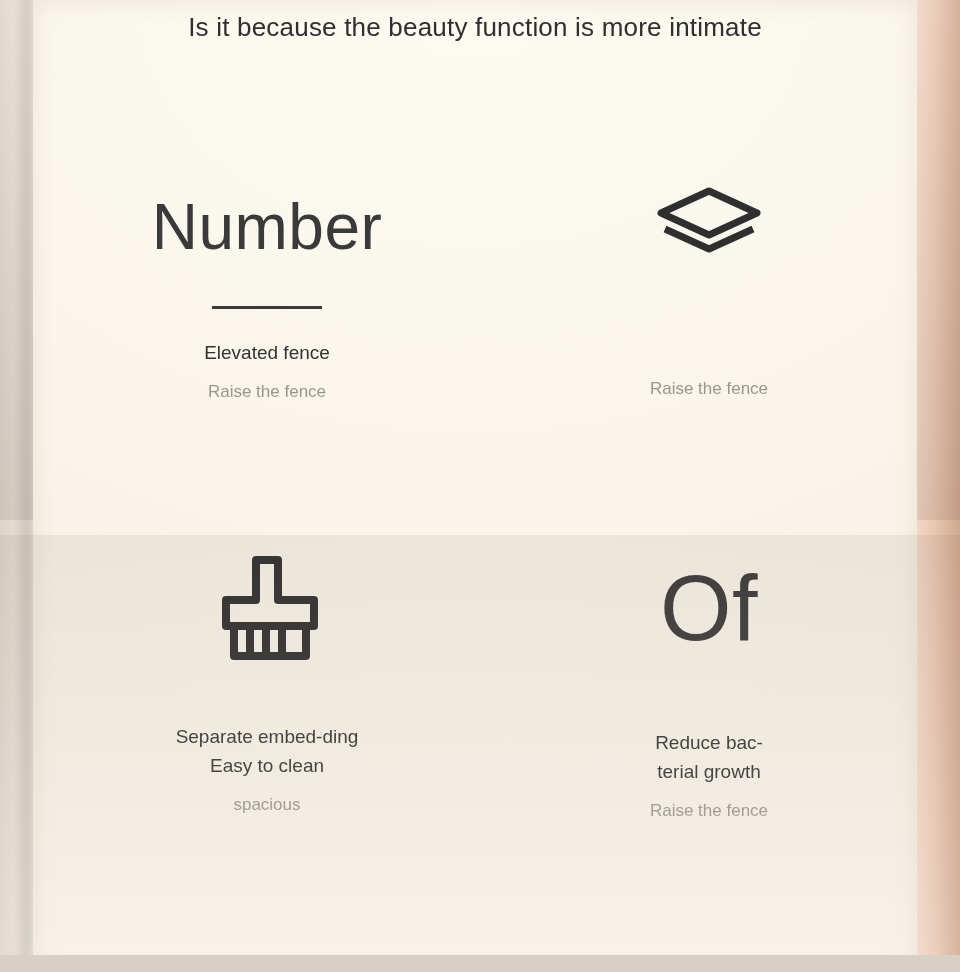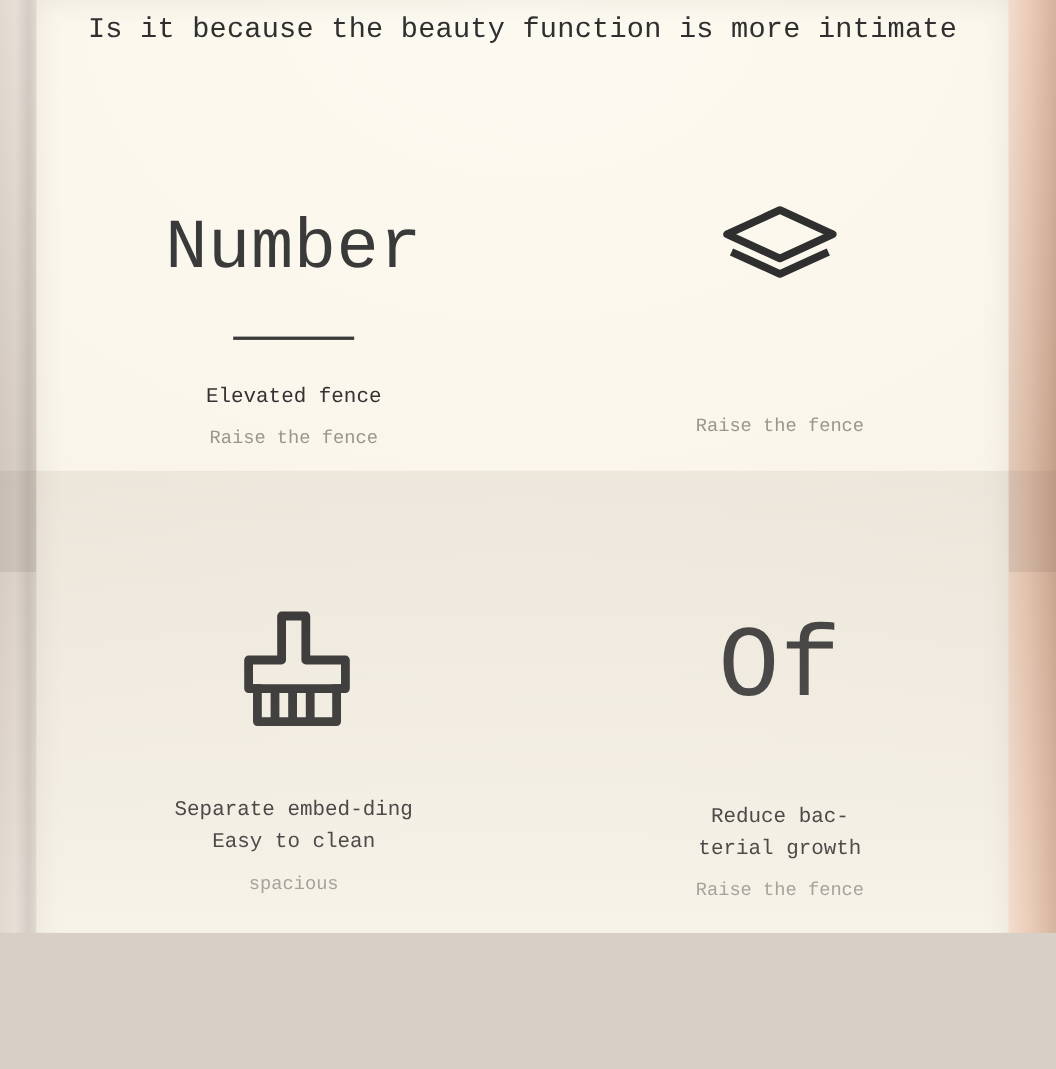--- a/index.html
+++ b/index.html
@@ -9,28 +9,27 @@
   body {
     width: 960px;
     height: 972px;
     overflow: hidden;
     font-family: "Liberation Sans", sans-serif;
     background: #d8cfc6;
   }
   .stage {
     position: relative;
     width: 960px;
-    height: 848px;
+    height: 955px;
     background:
       linear-gradient(90deg,
         #ded4cb 0px, #e4dad0 14px, #cfc6bd 26px, #ded6cd 34px,
         #efe9e1 60px, #efe9e1 900px, #f2d9c8 915px, #e8c6b0 935px,
         #d9b49c 950px, #cfa78e 960px);
     overflow: hidden;
-    font-family: Liberation Mono, monospace;
   }
   .stage::before {
     content: "";
     position: absolute;
     left: 0; top: 0; right: 0; height: 520px;
     background: linear-gradient(180deg, rgba(255,255,255,0.12), rgba(60,48,40,0.10));
     pointer-events: none;
   }
   .stage::after {
     content: "";
@@ -121,21 +120,21 @@
     color: #333333;
     line-height: 1.22;
   }
   .sub {
     margin-top: 18px;
     font-size: 17px;
     color: #9a958d;
     line-height: 1.2;
   }
   
-  .cell-0 .lines { margin-top: 40px; }
+  .cell-0 .lines { margin-top: 32px; }
   .cell-1 .glyph-wrap { height: 130px; }
   .cell-1 .lines { margin-top: 52px; }
   .cell-2 .lines { margin-top: 36px; }
   .cell-3 .glyph-wrap { height: 132px; }
   .cell-3 .lines { margin-top: 40px; }
   .icon-svg { display: block; }
 </style>
 </head>
 <body>
 

